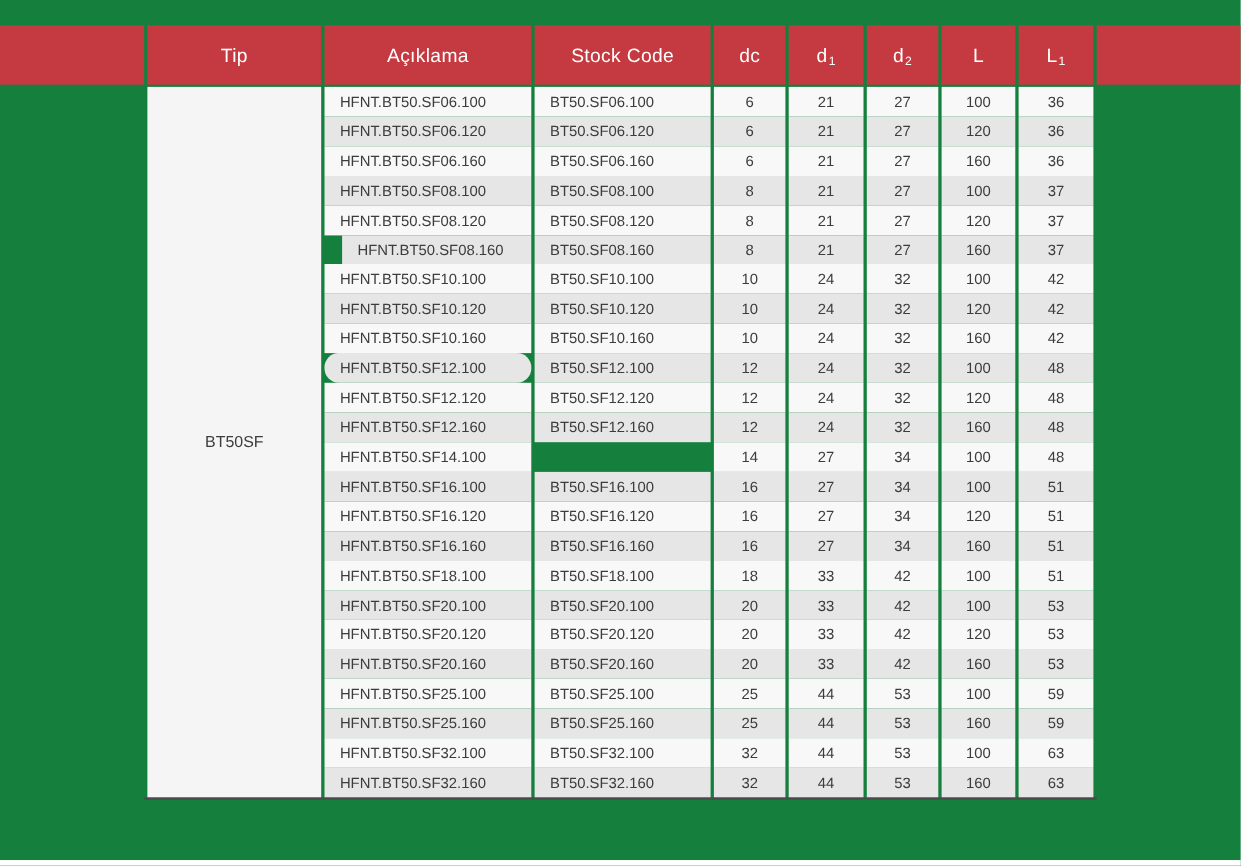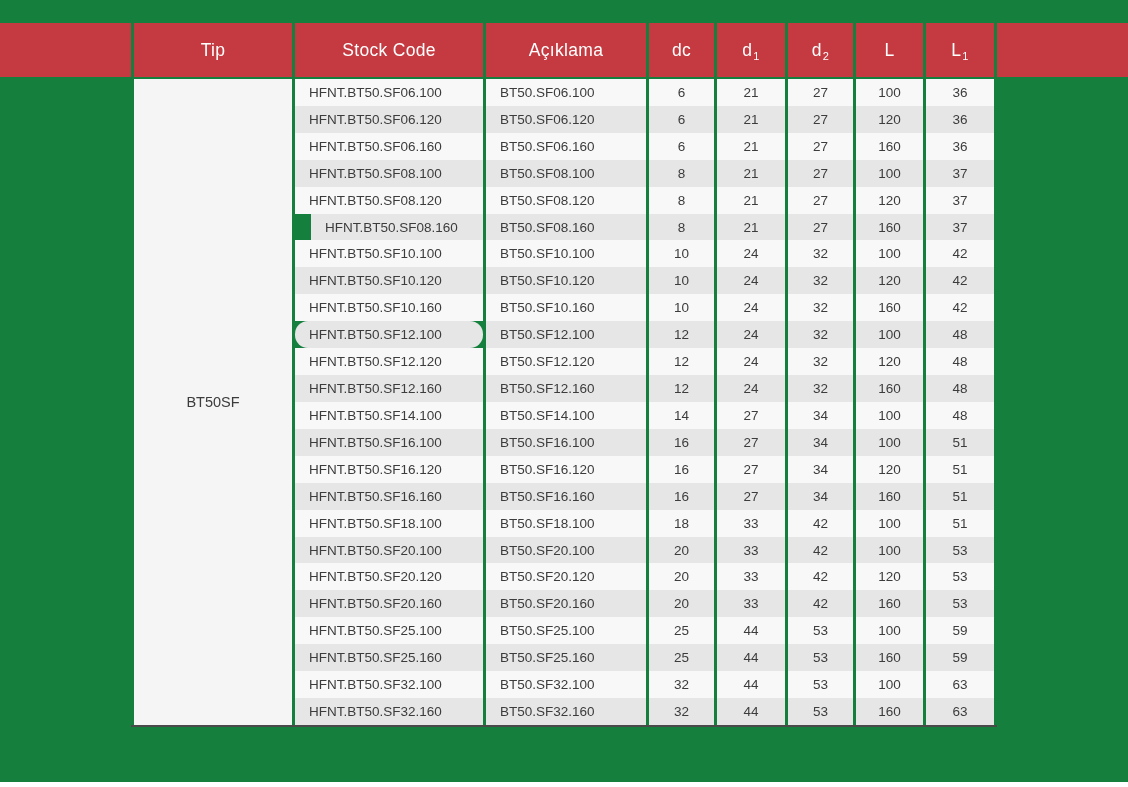--- a/index.html
+++ b/index.html
@@ -90,24 +90,24 @@
 <body>
 
 <div class="page">
 
   <div class="grid header">
     <div class="hcell"></div>
     <div class="hcell">
       <span>Tip</span>
     </div>
     <div class="hcell">
+      <span>Açıklama</span>
+    </div>
+    <div class="hcell">
       <span>Stock Code</span>
-    </div>
-    <div class="hcell">
-      <span>Açıklama</span>
     </div>
     <div class="hcell">
       <span>dc</span>
     </div>
     <div class="hcell">
       <span>d</span>
         <span class="hsub">1</span>
     </div>
     <div class="hcell">
       <span>d</span>
@@ -206,21 +206,20 @@
       <div class="cell num row-light" style="grid-area: 11 / 8;">120</div>
       <div class="cell num row-light" style="grid-area: 11 / 9;">48</div>
       <div class="cell text row-dark" style="grid-area: 12 / 3;">HFNT.BT50.SF12.160</div>
       <div class="cell text row-dark" style="grid-area: 12 / 4;">BT50.SF12.160</div>
       <div class="cell num row-dark" style="grid-area: 12 / 5;">12</div>
       <div class="cell num row-dark" style="grid-area: 12 / 6;">24</div>
       <div class="cell num row-dark" style="grid-area: 12 / 7;">32</div>
       <div class="cell num row-dark" style="grid-area: 12 / 8;">160</div>
       <div class="cell num row-dark" style="grid-area: 12 / 9;">48</div>
       <div class="cell text row-light" style="grid-area: 13 / 3;">HFNT.BT50.SF14.100</div>
-      <div class="cell text row-light" style="grid-area: 13 / 4;">BT50.SF14.100</div>
       <div class="cell num row-light" style="grid-area: 13 / 5;">14</div>
       <div class="cell num row-light" style="grid-area: 13 / 6;">27</div>
       <div class="cell num row-light" style="grid-area: 13 / 7;">34</div>
       <div class="cell num row-light" style="grid-area: 13 / 8;">100</div>
       <div class="cell num row-light" style="grid-area: 13 / 9;">48</div>
       <div class="cell text row-dark" style="grid-area: 14 / 3;">HFNT.BT50.SF16.100</div>
       <div class="cell text row-dark" style="grid-area: 14 / 4;">BT50.SF16.100</div>
       <div class="cell num row-dark" style="grid-area: 14 / 5;">16</div>
       <div class="cell num row-dark" style="grid-area: 14 / 6;">27</div>
       <div class="cell num row-dark" style="grid-area: 14 / 7;">34</div>

